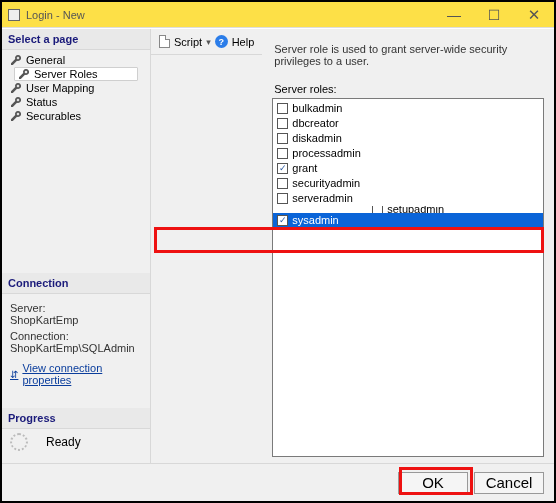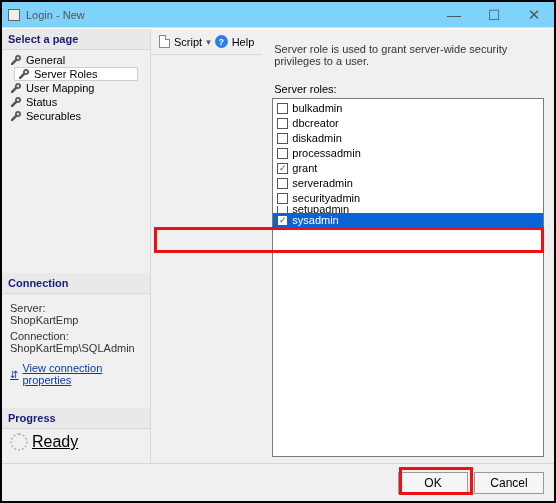--- a/index.html
+++ b/index.html
@@ -1,56 +1,56 @@
 <!DOCTYPE html>
 <html><head>
 <meta charset="utf-8">
 <style>
   * { box-sizing: border-box; margin: 0; padding: 0; font-family: "Segoe UI", Tahoma, Arial, sans-serif; }
   body { background: #fff; }
-  .window { width: 556px; height: 503px; border: 2px solid #000; display: flex; flex-direction: column; background: #7dd3fc; position: relative; }
+  .window { width: 556px; height: 503px; border: 2px solid #000; display: flex; flex-direction: column; background: #fde047; position: relative; }
   .titlebar { height: 26px; display: flex; align-items: center; padding: 0 0 0 6px; border-bottom: 1px solid #ddd; font-size: 11px; color: #555; }
   .titlebar .app-icon { width: 12px; height: 12px; border: 1px solid #666; margin-right: 6px; background: #eee; }
   .titlebar .spacer { flex: 1; }
   .win-btns { display: flex; height: 100%; }
   .win-btn { width: 40px; display: flex; align-items: center; justify-content: center; font-size: 14px; color: #555; cursor: default; }
   .win-btn.close { font-size: 15px; }
   .body { flex: 1; display: flex; background: #f0f0f0; border-top: 1px solid #fff; overflow: hidden; }
   .sidebar { width: 148px; background: #f0f0f0; display: flex; flex-direction: column; font-size: 11px; color: #000; }
   .sidebar .section-title { padding: 4px 6px; font-weight: bold; background: #e9e9e9; border-bottom: 1px solid #d8d8d8; color: #1a1a7a; }
   .page-list { padding: 3px 0; }
   .page-item { display: flex; align-items: center; padding: 1px 8px; cursor: default; }
   .page-item .wrench { width: 12px; height: 12px; margin-right: 4px; display: inline-block; }
   .page-item .wrench svg { display: block; }
   .page-item.selected { background: #fff; border: 1px solid #cfcfcf; border-radius: 1px; margin: 0 12px; padding: 0 3px; }
   .conn-block { padding: 4px 6px 4px 8px; font-size: 11px; }
   .conn-label { color: #333; margin-top: 4px; }
   .conn-value { color: #333; margin-bottom: 2px; }
   .conn-link { color: #0a3d9c; text-decoration: underline; cursor: pointer; display: inline-flex; align-items: center; gap: 4px; margin-top: 6px; }
   .conn-link .fig { font-size: 10px; }
-  .progress-block { padding: 4px 8px; font-size: 16px; display: flex; align-items: center; gap: 4px; text-decoration: underline; }
+  .progress-block { padding: 4px 8px; font-size: 12px; display: flex; align-items: center; gap: 18px; }
   .spinner { width: 18px; height: 18px; border: 2px dotted #bbb; border-radius: 50%; }
   .main { flex: 1; display: flex; flex-direction: row; background: #f0f0f0; border-left: 1px solid #d8d8d8; }
   .toolbar { height: 26px; display: flex; align-items: center; gap: 4px; padding: 0 8px; border-bottom: 1px solid #d8d8d8; font-size: 11px; }
   .toolbar .tb-item { display: inline-flex; align-items: center; gap: 4px; cursor: default; }
   .toolbar .arrow { font-size: 9px; color: #555; }
   .toolbar .doc-icon { width: 11px; height: 13px; border: 1px solid #888; background: #fff; position: relative; }
   .toolbar .doc-icon::after { content: ""; position: absolute; right: -1px; top: -1px; width: 4px; height: 4px; background: #f0f0f0; border-left: 1px solid #888; border-bottom: 1px solid #888; }
   .toolbar .help-icon { width: 13px; height: 13px; border-radius: 50%; background: #2b7de9; color: #fff; font-size: 9px; display: flex; align-items: center; justify-content: center; font-weight: bold; }
   .content { flex: 1; padding: 10px 10px 6px 10px; display: flex; flex-direction: column; }
   .desc { font-size: 11px; color: #333; margin: 4px 0 16px 2px; }
   .roles-label { font-size: 11px; margin: 0 0 3px 2px; }
   .roles-box { flex: 1; border: 1px solid #7a7a7a; background: #fff; padding: 2px 0; position: relative; }
   .role-row { display: flex; align-items: center; padding: 0 4px; font-size: 11px; line-height: 15px; }
   .role-row .cb { width: 11px; height: 11px; border: 1px solid #555; margin-right: 4px; display: inline-flex; align-items: center; justify-content: center; font-size: 9px; color: #2c5aa0; background: #fff; }
   .role-row.hl { background: #0a64d8; color: #fff; }
   .role-row.hl .cb { color: #2c5aa0; }
   .red-focus-big { position: absolute; border: 3px solid #e11; pointer-events: none; left: 152px; top: 225px; width: 390px; height: 26px; }
   .btn-bar { height: 38px; display: flex; align-items: center; justify-content: flex-end; padding: 0 10px; gap: 6px; border-top: 1px solid #d8d8d8; background: #f0f0f0; }
-  .btn { min-width: 70px; height: 22px; border: 1px solid #999; background: #f5f5f5; font-size: 12px; display: inline-flex; align-items: center; justify-content: center; cursor: default; }
+  .btn { min-width: 70px; height: 22px; border: 1px solid #999; background: #f5f5f5; font-size: 15px; display: inline-flex; align-items: center; justify-content: center; cursor: default; }
   .red-focus-ok { position: absolute; border: 3px solid #e11; pointer-events: none; left: 397px; top: 465px; width: 74px; height: 28px; }
   .sidebar-flex-spacer { flex: 1; }
 </style>
 </head>
 <body>
 <div class="window">
 
   <div class="titlebar">
     <span class="app-icon"></span>
     <span>Login - New</span>
@@ -171,27 +171,27 @@
           <div class="role-row">
               <span class="cb"></span>
               <span>processadmin</span>
             </div>
           <div class="role-row">
               <span class="cb">✓</span>
               <span>grant</span>
             </div>
           <div class="role-row">
               <span class="cb"></span>
+              <span>securityadmin</span>
+            </div>
+          <div class="role-row">
+              <span class="cb"></span>
               <span>serveradmin</span>
             </div>
-          <div class="role-row">
-              <span class="cb"></span>
-              <span>securityadmin</span>
-            </div>
-          <div class="role-row" style="overflow:hidden; height:7px;">
+          <div class="role-row" style="overflow:hidden; height:7px;justify-content:center;">
               <span class="cb"></span>
               <span>setupadmin</span>
             </div>
           <div class="role-row hl">
               <span class="cb">✓</span>
               <span>sysadmin</span>
             </div>
         </div>
       </div>
     </div>

